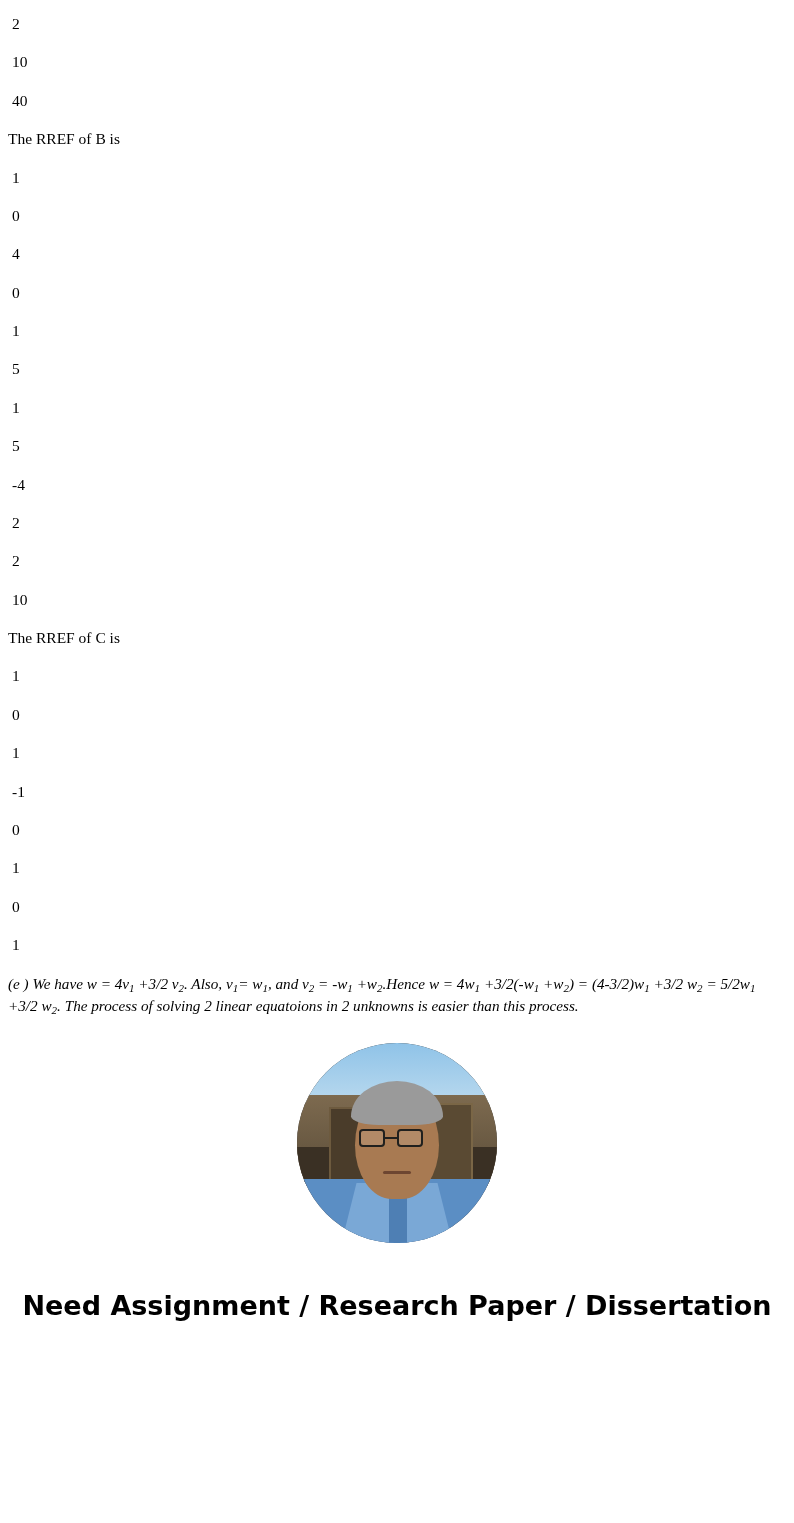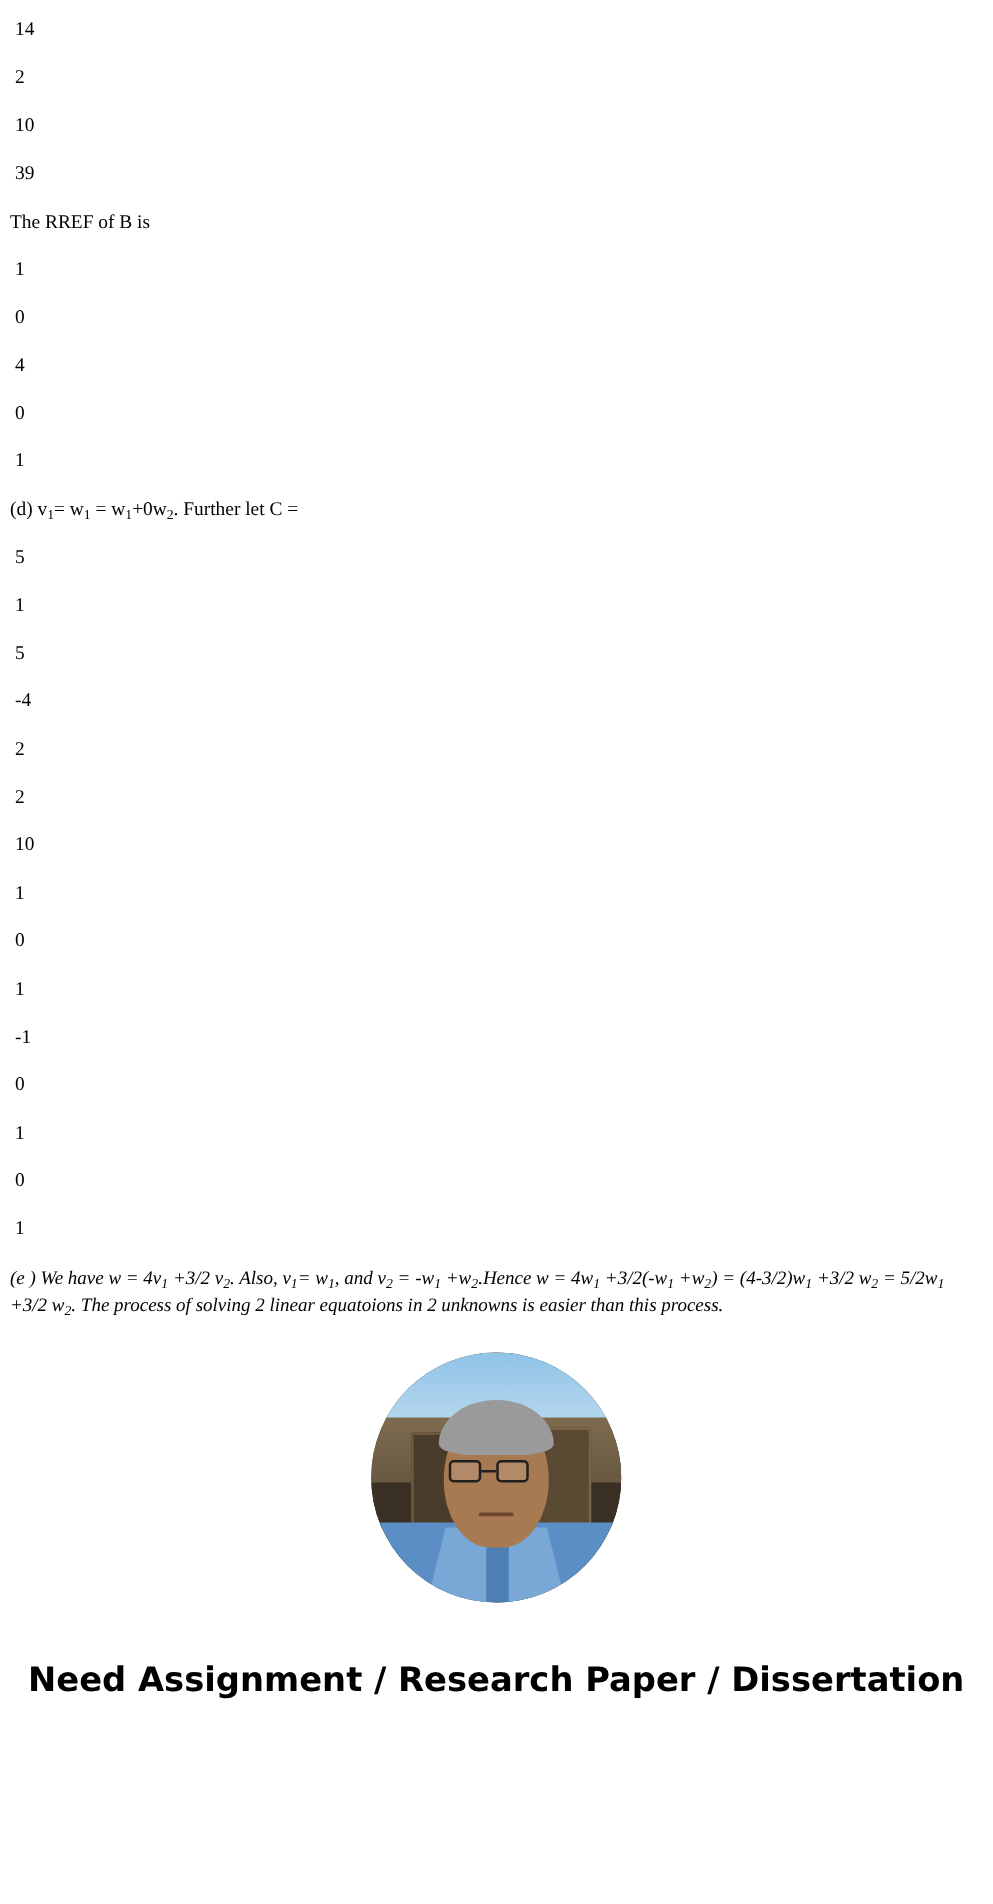--- a/index.html
+++ b/index.html
@@ -170,41 +170,40 @@
     padding: 0 18px;
   }
 </style>
 </head>
 <body>
 
 <div class="page">
 
   <div class="doc-body">
 
-    <div class="line matrix-entry">14</div>
     <div class="line matrix-entry">2</div>
     <div class="line matrix-entry">10</div>
-    <div class="line matrix-entry">39</div>
+    <div class="line matrix-entry">40</div>
     <div class="line text">The RREF of B is</div>
     <div class="line matrix-entry">1</div>
     <div class="line matrix-entry">0</div>
     <div class="line matrix-entry">4</div>
     <div class="line matrix-entry">0</div>
     <div class="line matrix-entry">1</div>
 
 
-    <div class="line text"><span>(d) v</span><sub>1</sub><span>= w</span><sub>1</sub><span> = w</span><sub>1</sub><span>+0w</span><sub>2</sub><span>. Further let C =</span></div>
 
     <div class="line matrix-entry">5</div>
     <div class="line matrix-entry">1</div>
     <div class="line matrix-entry">5</div>
     <div class="line matrix-entry">-4</div>
     <div class="line matrix-entry">2</div>
     <div class="line matrix-entry">2</div>
     <div class="line matrix-entry">10</div>
+    <div class="line text">The RREF of C is</div>
     <div class="line matrix-entry">1</div>
     <div class="line matrix-entry">0</div>
     <div class="line matrix-entry">1</div>
     <div class="line matrix-entry">-1</div>
     <div class="line matrix-entry">0</div>
     <div class="line matrix-entry">1</div>
     <div class="line matrix-entry">0</div>
     <div class="line matrix-entry">1</div>
 
 

